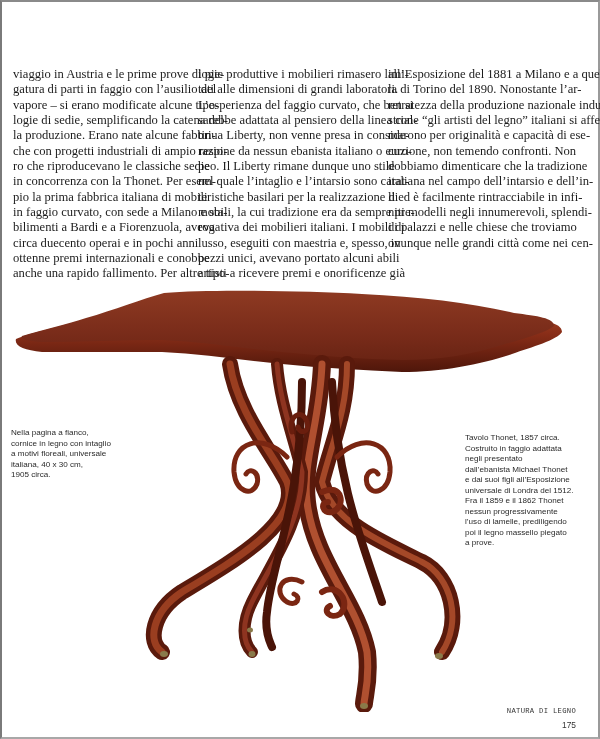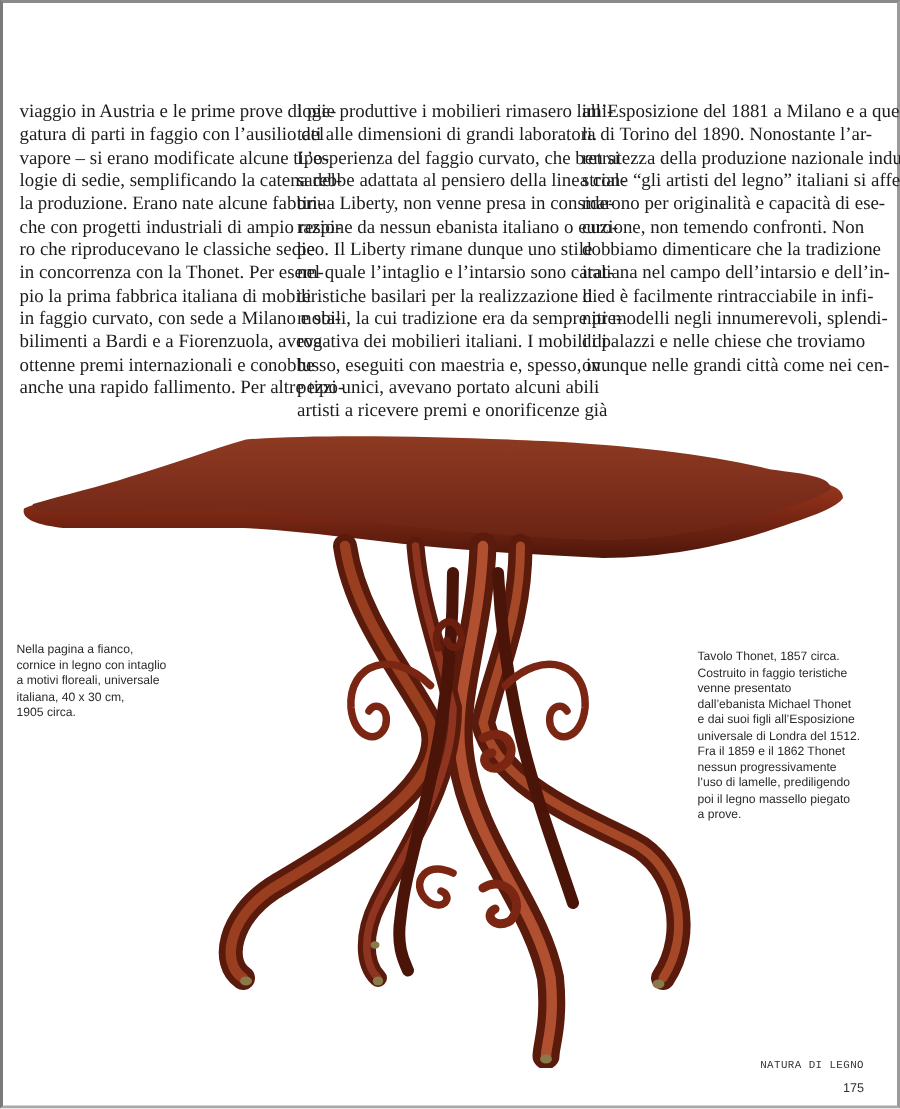--- a/index.html
+++ b/index.html
@@ -55,20 +55,21 @@
     <span class="line">gatura di parti in faggio con l’ausilio del</span>
     <span class="line">vapore – si erano modificate alcune tipo-</span>
     <span class="line">logie di sedie, semplificando la catena del-</span>
     <span class="line">la produzione. Erano nate alcune fabbri-</span>
     <span class="line">che con progetti industriali di ampio respi-</span>
     <span class="line">ro che riproducevano le classiche sedie</span>
     <span class="line">in concorrenza con la Thonet. Per esem-</span>
     <span class="line">pio la prima fabbrica italiana di mobili</span>
     <span class="line">in faggio curvato, con sede a Milano e sta-</span>
     <span class="line">bilimenti a Bardi e a Fiorenzuola, aveva</span>
+    <span class="line">circa duecento operai e in pochi anni</span>
     <span class="line">ottenne premi internazionali e conobbe</span>
     <span class="line">anche una rapido fallimento. Per altre tipo-</span>
   </div>
 
   <div class="col" id="col2">
     <span class="line">logie produttive i mobilieri rimasero limi-</span>
     <span class="line">tati alle dimensioni di grandi laboratori.</span>
     <span class="line">L’esperienza del faggio curvato, che ben si</span>
     <span class="line">sarebbe adattata al pensiero della linea con-</span>
     <span class="line">tinua Liberty, non venne presa in conside-</span>
@@ -158,22 +159,22 @@
   <div class="caption" id="caption-left">
     <span class="line">Nella pagina a fianco,</span>
     <span class="line">cornice in legno con intaglio</span>
     <span class="line">a motivi floreali, universale</span>
     <span class="line">italiana, 40 x 30 cm,</span>
     <span class="line">1905 circa.</span>
   </div>
 
   <div class="caption" id="caption-right">
     <span class="line">Tavolo Thonet, 1857 circa.</span>
-    <span class="line">Costruito in faggio teristiche</span>
-    <span class="line">venne presentato</span>
+    <span class="line">Costruito in faggio adattata</span>
+    <span class="line">negli presentato</span>
     <span class="line">dall’ebanista Michael Thonet</span>
     <span class="line">e dai suoi figli all’Esposizione</span>
     <span class="line">universale di Londra del 1512.</span>
     <span class="line">Fra il 1859 e il 1862 Thonet</span>
     <span class="line">nessun progressivamente</span>
     <span class="line">l’uso di lamelle, prediligendo</span>
     <span class="line">poi il legno massello piegato</span>
     <span class="line">a prove.</span>
   </div>
 

